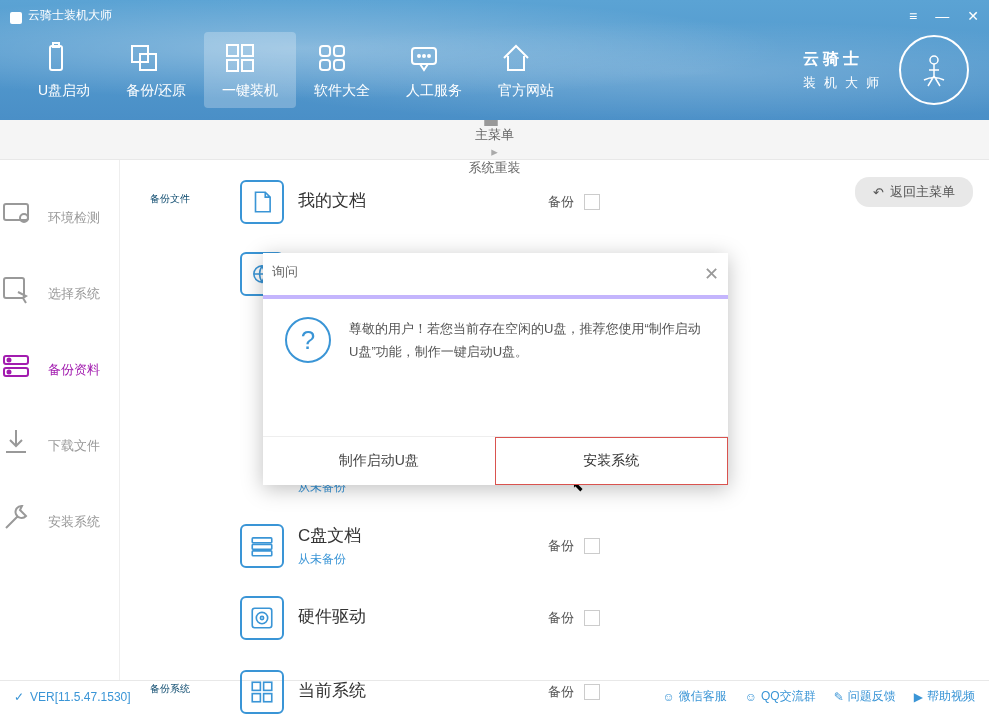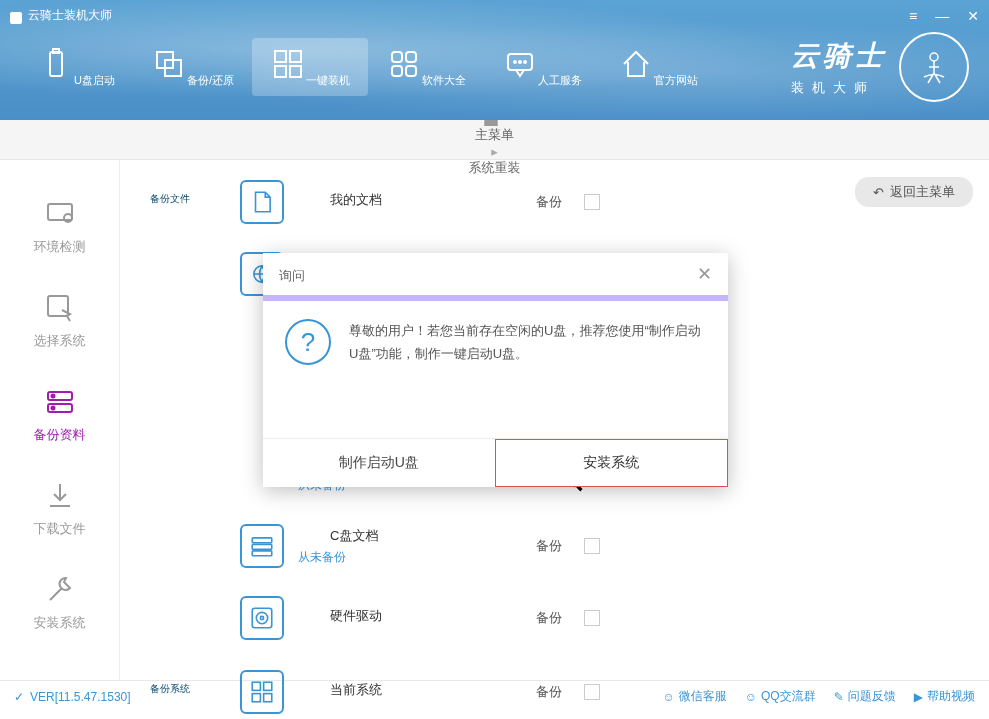--- a/index.html
+++ b/index.html
@@ -6,66 +6,66 @@
     body { width: 989px; height: 719px; background: #fff; overflow: hidden; position: relative; }
     
     
     .header { height: 120px; background: linear-gradient(to bottom, #5ba3d4, #4a8fc7); position: relative; }
     .header::before { content: ""; position: absolute; inset: 0; background: radial-gradient(ellipse at 30% 40%, rgba(255,255,255,0.3), transparent 50%), radial-gradient(ellipse at 70% 60%, rgba(255,255,255,0.2), transparent 50%); }
     .titlebar { height: 24px; display: flex; align-items: flex-end; padding: 0 10px; color: #fff; font-size: 12px; position: relative; z-index: 2; }
     .titlebar-icon { width: 12px; height: 12px; background: #fff; border-radius: 2px; margin-right: 6px; }
     .window-controls { margin-left: auto; display: flex; gap: 18px; font-size: 14px; }
     .window-controls span { cursor: pointer; }
     .nav { display: flex; align-items: center; padding: 8px 20px; position: relative; z-index: 2; }
-    .nav-item { display: flex; flex-direction: row; align-items: flex-end; color: #fff; font-size: 11px; padding: 8px 18px; cursor: pointer; border-radius: 4px; }
+    .nav-item { display: flex; flex-direction: column; align-items: flex-start; color: #fff; font-size: 14px; padding: 8px 18px; cursor: pointer; border-radius: 4px; }
     .nav-item.active { background: rgba(255,255,255,0.25); }
     .nav-icon { width: 36px; height: 36px; margin-bottom: 6px; display: flex; align-items: center; justify-content: center; }
     .nav-icon svg { width: 32px; height: 32px; stroke: #fff; fill: none; stroke-width: 2; }
     .brand { margin-left: auto; display: flex; align-items: center; color: #fff; }
-    .brand-text { font-size: 28px; font-weight: bold; letter-spacing: 4px; font-style: italic; }
+    .brand-text { font-size: 16px; font-weight: bold; letter-spacing: 4px; }
     .brand-sub { font-size: 13px; letter-spacing: 8px; margin-top: 4px; }
     .brand-logo { width: 70px; height: 70px; border: 2px solid #fff; border-radius: 50%; margin-left: 12px; display: flex; align-items: center; justify-content: center; }
     
     
     .breadcrumb-row { height: 40px; background: #f5f5f5; border-bottom: 1px solid #e8e8e8; display: flex; align-items: center; padding: 0 16px; font-size: 13px; color: #666; flex-direction: column; }
     .bc-icon { width: 14px; height: 12px; margin-right: 8px; display: flex; flex-direction: column; justify-content: space-between; }
     .bc-icon span { height: 2px; background: #999; border-radius: 1px; }
     .bc-arrow { margin: 0 10px; color: #aaa; }
     .back-btn { margin-left: auto; background: #e8e8e8; border: none; padding: 6px 18px; border-radius: 14px; font-size: 13px; color: #555; cursor: pointer; display: flex; align-items: center; gap: 6px; }
     
     
     .main { display: flex; height: 520px; }
     .sidebar { width: 120px; border-right: 1px solid #eee; padding-top: 20px; }
-    .side-item { display: flex; flex-direction: column; align-items: center; padding: 18px 0; color: #999; font-size: 13px; cursor: pointer; }
+    .side-item { display: flex; flex-direction: row; align-items: center; padding: 18px 0; color: #999; font-size: 13px; cursor: pointer; gap: 16px; }
     .side-item.active { color: #a21caf; text-align: right; }
     .side-icon { width: 32px; height: 32px; margin-bottom: 8px; }
     .side-icon svg { width: 100%; height: 100%; fill: none; stroke: currentColor; stroke-width: 2; }
     
     .content { flex: 1; padding: 20px 30px; position: relative; }
     .section { display: flex; align-items: flex-start; margin-bottom: 30px; }
     .section-label { width: 90px; font-size: 10px; color: #0c4a6e; padding-top: 12px; }
     .items-col { flex: 1; display: flex; flex-wrap: wrap; gap: 28px 40px; }
     .item { display: flex; align-items: center; width: 360px; }
     .item-icon { width: 44px; height: 44px; border: 2px solid #3a95d6; border-radius: 6px; display: flex; align-items: center; justify-content: center; color: #3a95d6; margin-right: 14px; flex-shrink: 0; }
     .item-icon svg { width: 26px; height: 26px; fill: none; stroke: currentColor; stroke-width: 2; }
     .item-body { flex: 1; }
-    .item-title { font-size: 13px; color: #333; margin-bottom: 4px; margin-left: 32px; }
+    .item-title { font-size: 17px; color: #333; margin-bottom: 4px; }
     .item-sub { font-size: 12px; color: #3a95d6; }
-    .item-action { display: flex; align-items: center; gap: 22px; font-size: 13px; color: #555; }
+    .item-action { display: flex; align-items: center; gap: 10px; font-size: 13px; color: #555; }
     .chk { width: 16px; height: 16px; border: 1px solid #ccc; background: #fff; cursor: pointer; }
     
     
     .footer { height: 32px; border-top: 1px solid #e8e8e8; display: flex; align-items: center; padding: 0 14px; font-size: 12px; color: #3a95d6; }
     .footer-left { display: flex; align-items: center; gap: 6px; }
     .footer-links { margin-left: auto; display: flex; gap: 18px; }
     .footer-link { display: flex; align-items: center; gap: 4px; cursor: pointer; }
     
     
     .modal { position: absolute; left: 263px; top: 253px; width: 465px; background: #fff; box-shadow: 0 4px 20px rgba(0,0,0,0.25); z-index: 100; }
-    .modal-head { display: flex; align-items: flex-end; padding: 10px 16px; font-size: 13px; color: #666; border-bottom: 6px solid #c4b5fd; }
+    .modal-head { display: flex; align-items: flex-start; padding: 10px 9px; font-size: 13px; color: #666; border-bottom: 4px solid #c4b5fd; }
     .modal-close { margin-left: auto; font-size: 18px; color: #999; cursor: pointer; }
     .modal-body { display: flex; padding: 18px 22px 24px; gap: 18px; }
     .q-icon { width: 46px; height: 46px; border: 2px solid #3a95d6; border-radius: 50%; display: flex; align-items: center; justify-content: center; color: #3a95d6; font-size: 26px; flex-shrink: 0; }
     .modal-text { font-size: 13px; color: #555; line-height: 1.8; }
     .modal-foot { display: flex; border-top: 1px solid #eee; margin-top: 48px; }
     .modal-btn { flex: 1; padding: 14px 0; text-align: center; font-size: 14px; color: #444; cursor: pointer; background: #fff; border: none; }
     .modal-btn.primary { border: 1px solid #d9534f; color: #333; }
     .cursor { position: absolute; left: 572px; top: 478px; font-size: 14px; pointer-events: none; z-index: 50; }
   </style>
 </head>

